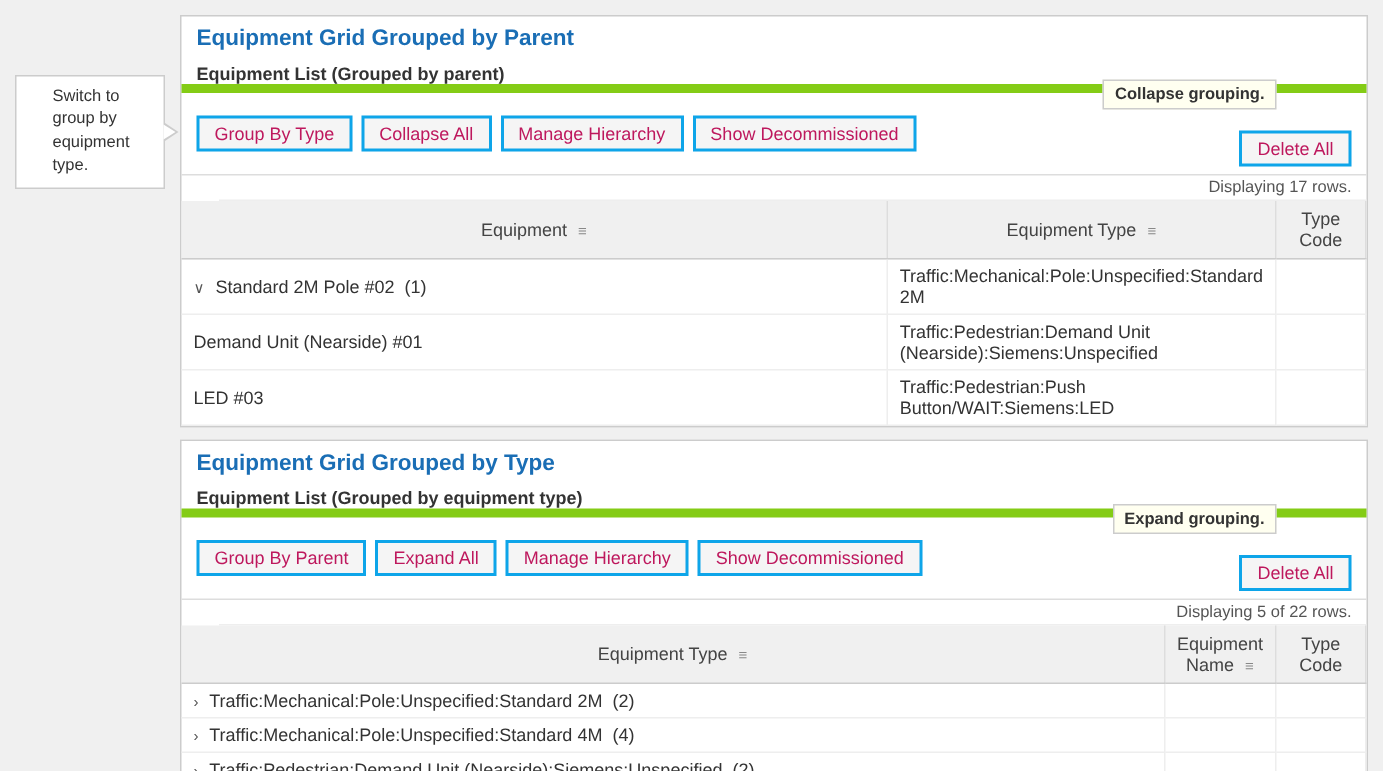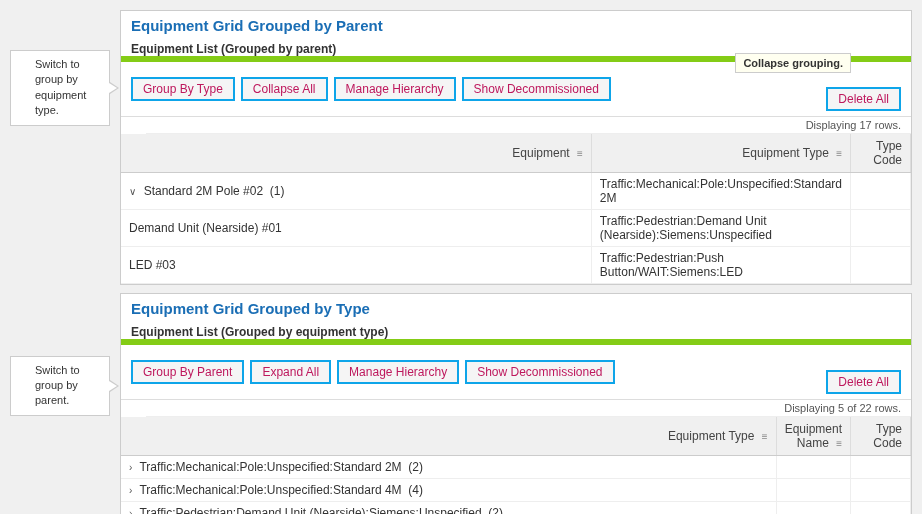--- a/index.html
+++ b/index.html
@@ -134,21 +134,21 @@
     .grid-table {
       width: 100%;
       border-collapse: collapse;
     }
 
     .grid-table th {
       background: #f0f0f0;
       border-bottom: 1px solid #ccc;
       border-right: 1px solid #ddd;
       padding: 5px 8px;
-      text-align: right;
+      text-align: center;
       font-size: 12px;
       color: #444;
       font-weight: normal;
     }
 
     .grid-table th .col-icon {
       display: inline-block;
       margin-left: 4px;
       color: #888;
       font-size: 10px;
@@ -184,23 +184,20 @@
     }
   </style>
 </head>
 <body>
 
 <div class="page-container">
 
   <div class="left-labels">
     <div class="side-label">
       <span>Switch to group by equipment type.</span>
-    </div>
-    <div class="side-label">
-      <span>Switch to group by parent.</span>
     </div>
   </div>
 
   <div class="grids-container">
 
     <div class="grid-section">
       <div class="grid-title">
         <span>Equipment Grid Grouped by Parent</span>
         <div class="collapse-tooltip">
           <span>Collapse grouping.</span>
@@ -250,20 +247,23 @@
             <td>Traffic:Pedestrian:Push Button/WAIT:Siemens:LED</td>
             <td></td>
           </tr>
         </tbody>
       </table>
     </div>
 
     <div class="grid-section">
       <div class="grid-title">
         <span>Equipment Grid Grouped by Type</span>
+        <div class="expand-tooltip">
+          <span>Expand grouping.</span>
+        </div>
       </div>
       <div class="grid-subtitle">
         <span>Equipment List (Grouped by equipment type)</span>
       </div>
       <div class="toolbar">
         <button>Group By Parent</button>
         <button>Expand All</button>
         <button>Manage Hierarchy</button>
         <button>Show Decommissioned</button>
         <button class="delete-btn">Delete All</button>

